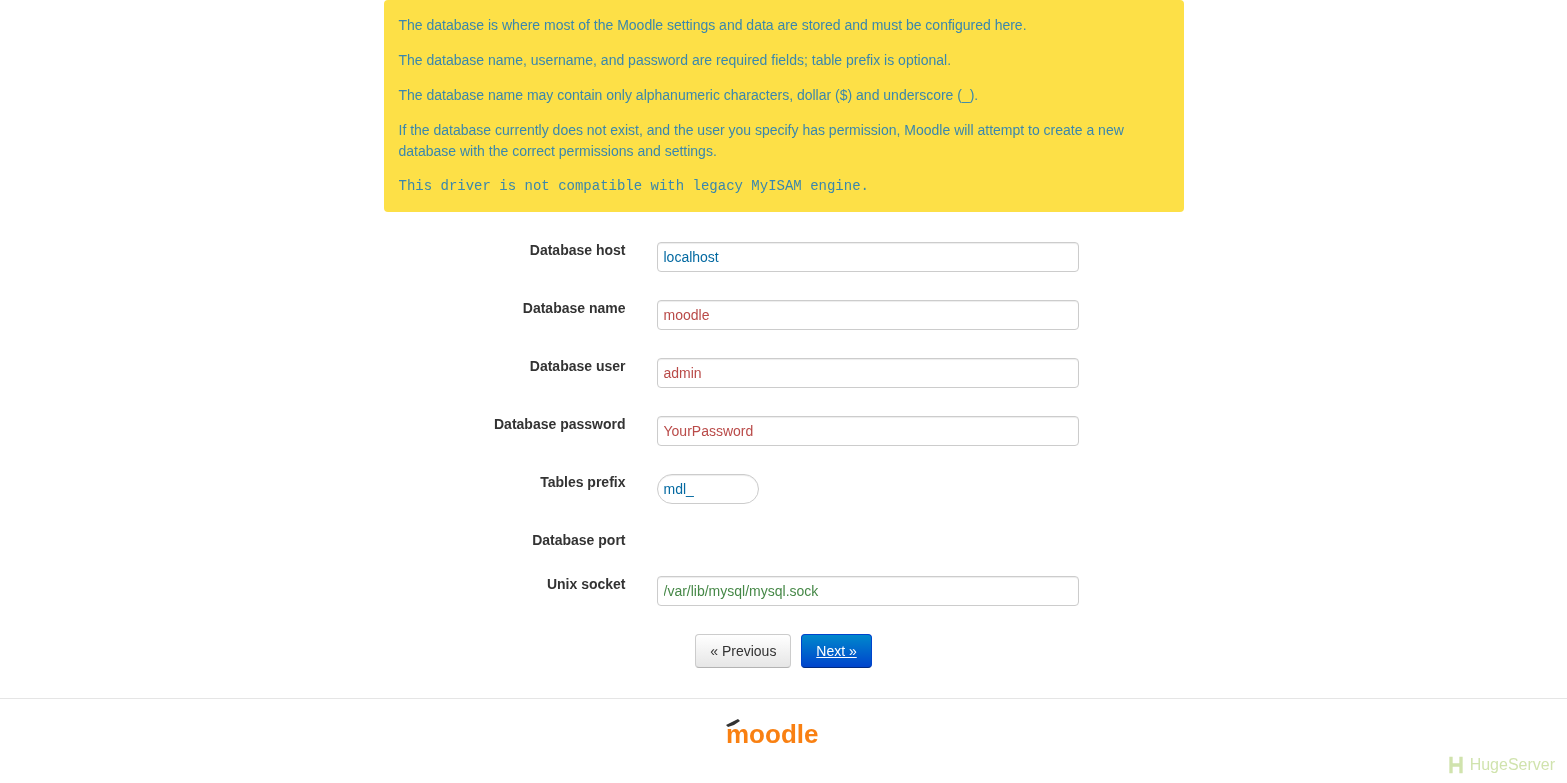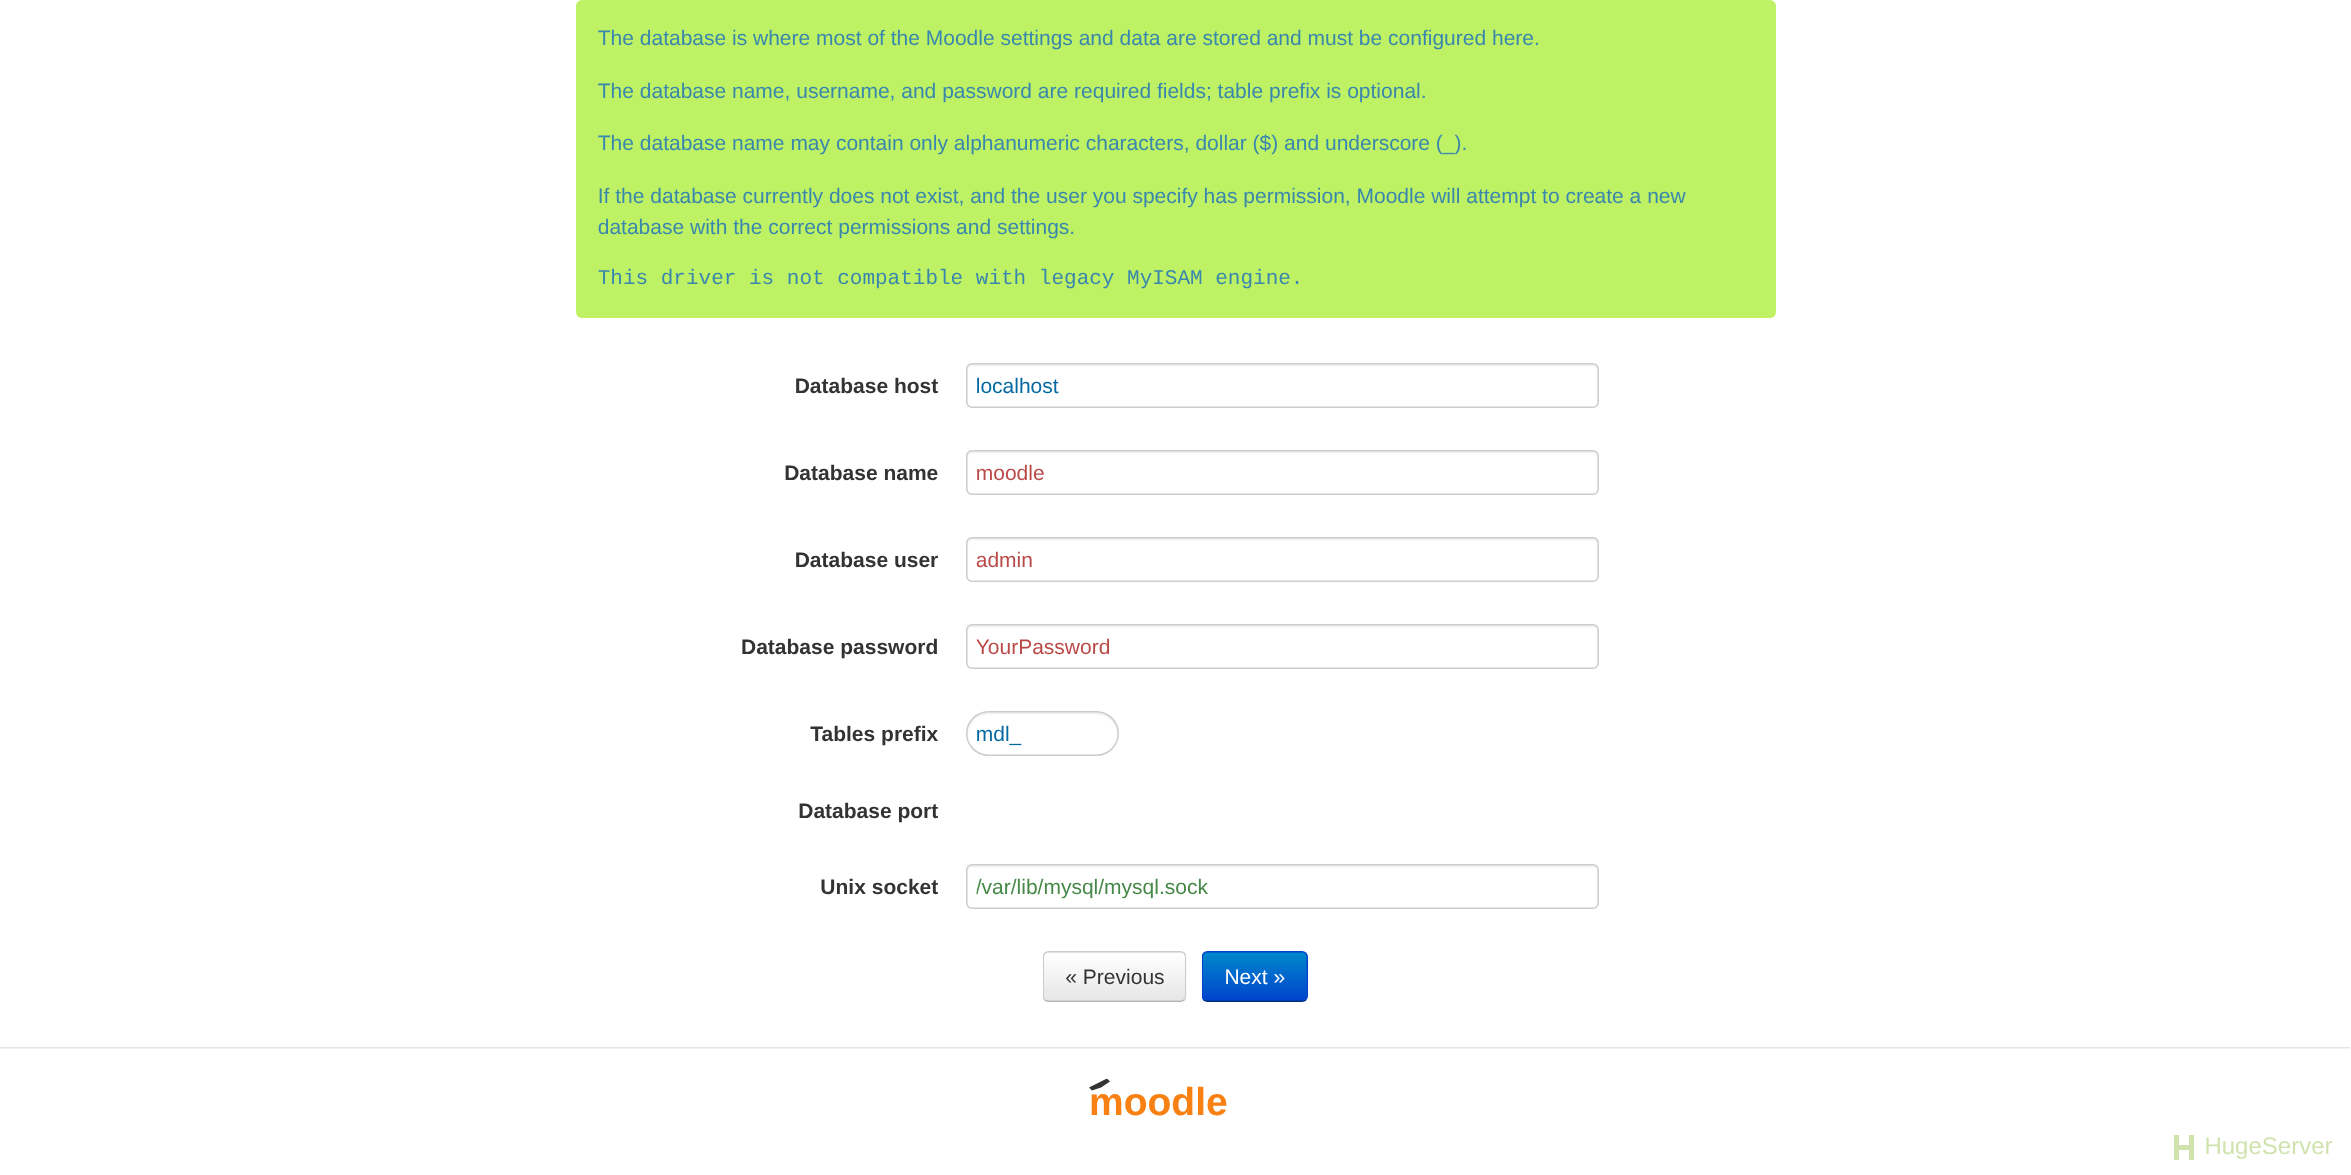--- a/index.html
+++ b/index.html
@@ -11,38 +11,38 @@
       font-family: "Helvetica Neue", Helvetica, Arial, sans-serif;
       font-size: 14px;
       color: #333;
       background: #fff;
     }
     .container {
       width: 800px;
       margin: 0 auto;
     }
     .alert-info {
-      background-color: #bef264;
+      background-color: #fde047;
       color: #3a87ad;
       padding: 15px;
       border-radius: 4px;
       margin-bottom: 30px;
     }
     .alert-info p {
       margin-bottom: 14px;
       line-height: 1.5;
     }
     .alert-info p:last-child {
       margin-bottom: 0;
       font-family: Liberation Mono, monospace;
     }
     .form-group {
       display: flex;
-      align-items: center;
       margin-bottom: 28px;
+      gap: 13px;
     }
     .form-label {
       width: 260px;
       text-align: right;
       font-weight: bold;
       padding-right: 18px;
       color: #333;
     }
     .form-input-wrap {
       flex: 1;
@@ -92,20 +92,21 @@
       color: #333;
       background-color: #f5f5f5;
       background-image: linear-gradient(to bottom, #fff, #e6e6e6);
       border-color: #ccc #ccc #b3b3b3;
     }
     .btn-primary {
       color: #fff;
       background-color: #006dcc;
       background-image: linear-gradient(to bottom, #0088cc, #0044cc);
       border-color: #0044cc #0044cc #002a80;
+      text-decoration: underline;
     }
     .footer-divider {
       border: none;
       border-top: 1px solid #e5e5e5;
       margin: 0;
     }
     .footer {
       text-align: center;
       padding: 20px 0;
     }

